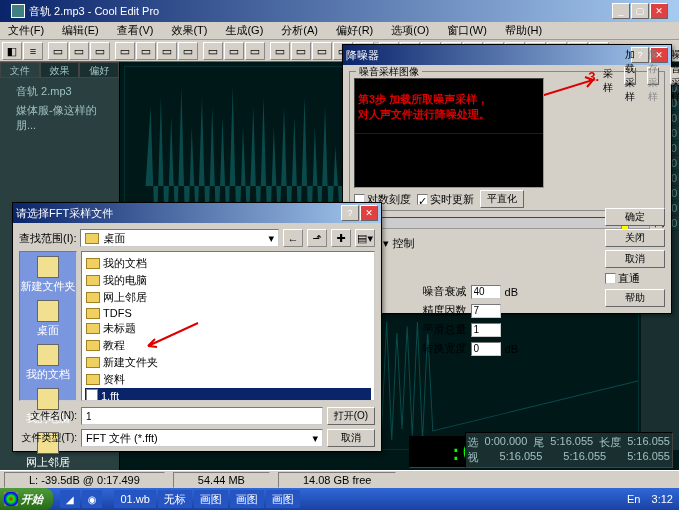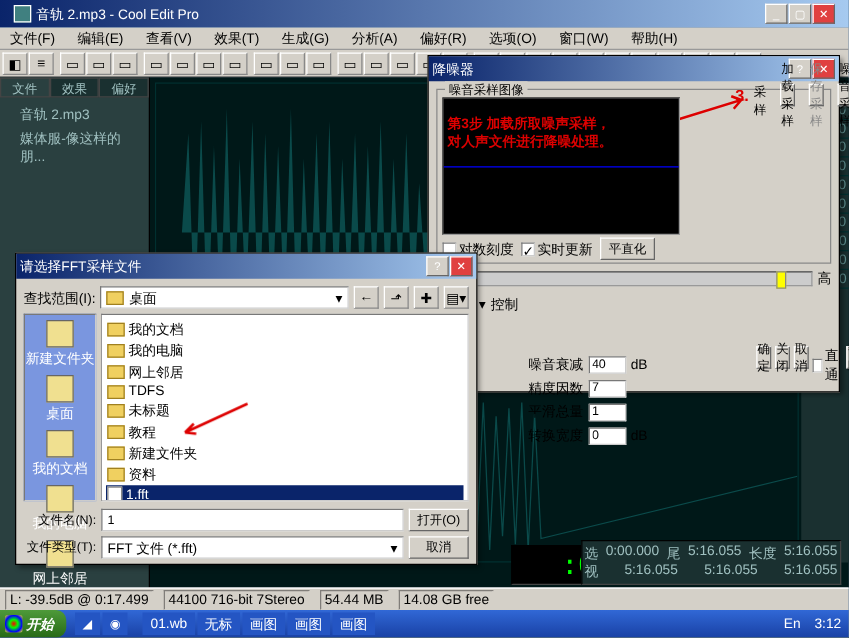--- a/index.html
+++ b/index.html
@@ -35,21 +35,21 @@
 .wave-canvas2 { position: absolute; top: 250px; left: 4px; right: 40px; bottom: 20px; background: #001818; border: 1px solid #003030; overflow: hidden; }
 .ruler-right { position: absolute; right: 0; top: 4px; width: 38px; bottom: 20px; background: #1a3030; color: #609090; font-size: 9px; }
 .ruler-tick { padding: 1px 2px; border-bottom: 1px solid #003030; text-align: right; }
 
 .time-display { position: absolute; right: 150px; bottom: 42px; width: 120px; height: 32px; background: #000; color: #00ff00; font-family: monospace; font-size: 22px; display:flex; align-items:center; justify-content:center; border: 1px inset #444; }
 .info-panels { position: absolute; right: 6px; bottom: 42px; display: flex; gap: 4px; }
 .info-panel { background: #1a3030; border: 1px inset #444; padding: 2px; color: #a0c0c0; font-size: 9px; }
 .info-line { display: flex; justify-content: space-between; gap: 6px; }
 
 .statusbar { position: absolute; bottom: 22px; left: 0; right: 0; height: 18px; background: #d4d0c8; border-top: 1px solid #fff; display: flex; align-items: center; padding: 0 4px; gap: 8px; font-size: 10px; }
-.sb-cell { border: 1px inset #d4d0c8; padding: 1px 3px; }
+.sb-cell { border: 1px inset #d4d0c8; padding: 1px 24px; }
 
 
 .taskbar { position: absolute; bottom: 0; left: 0; right: 0; height: 22px; background: linear-gradient(to bottom, #3168d6, #1941a5); display: flex; align-items: center; }
 .start-btn { height: 22px; padding: 0 10px 0 4px; background: linear-gradient(to bottom, #4e9a3a, #276a16); color: #fff; display: flex; align-items: center; gap: 3px; font-style: italic; font-weight: bold; cursor: pointer; border-radius: 0 8px 8px 0; }
 .tray-item { height: 18px; padding: 0 6px; margin: 0 1px; background: #2455c3; color: #fff; display: flex; align-items: center; gap: 3px; font-size: 10px; cursor: pointer; }
 .clock { margin-left: auto; padding: 0 6px; color: #fff; font-size: 10px; }
 
 
 .nr-dialog { position: absolute; top: 44px; left: 342px; width: 330px; height: 270px; background: #d4d0c8; border: 1px solid #000; box-shadow: 2px 2px 4px rgba(0,0,0,0.4); }
 .nr-title { height: 20px; background: linear-gradient(to right, #0a246a, #a6caf0); display: flex; align-items: center; padding: 0 3px; color: #fff; font-size: 11px; }
@@ -63,21 +63,21 @@
 .btn.disabled { color: #888; }
 .annotation { position: absolute; top: 20px; left: 8px; color: #d00; font-size: 12px; font-weight: bold; line-height: 1.4; z-index: 5; }
 .step-label { position: absolute; top: 4px; right: 72px; color: #d00; font-size: 13px; font-weight: bold; }
 .nr-controls { display: flex; gap: 6px; align-items: center; font-size: 10px; margin-top: 2px; }
 .nr-input { width: 30px; height: 14px; border: 1px inset #ccc; background: #fff; padding: 0 2px; font-size: 10px; }
 .checkbox { display: flex; align-items: center; gap: 2px; font-size: 10px; }
 .chk { width: 11px; height: 11px; border: 1px inset #ccc; background: #fff; }
 .nr-lower { display: flex; gap: 8px; margin-top: 6px; font-size: 10px; }
 .nr-label-col { display:flex; flex-direction:column; gap: 4px; margin-top: 48px; }
 .nr-field { display:flex; align-items:center; gap:4px; }
-.nr-right-btns { position:absolute; right:6px; bottom:6px; width:60px; display:flex; flex-direction:row; gap:3px;margin-top:33px; }
+.nr-right-btns { position:absolute; right:6px; bottom:6px; width:60px; display:flex; flex-direction:column; gap:3px;margin-top:33px; }
 .arrow-red { position: absolute; pointer-events: none; }
 
 
 .fo-dialog { position: absolute; top: 202px; left: 12px; width: 370px; height: 250px; background: #d4d0c8; border: 1px solid #000; box-shadow: 2px 2px 4px rgba(0,0,0,0.4); z-index: 20; }
 .fo-title { height: 20px; background: linear-gradient(to right, #0a246a, #a6caf0); display: flex; align-items: center; padding: 0 3px; color: #fff; font-size: 11px; }
 .fo-body { padding: 6px; height: calc(100% - 20px); position: relative; }
 .fo-toprow { display: flex; align-items: center; gap: 4px; margin-bottom: 4px; }
 .fo-select { flex: 1; height: 18px; border: 1px inset #ccc; background: #fff; display: flex; align-items: center; padding: 0 4px; font-size: 10px; cursor: pointer; }
 .fo-icon-btn { width: 20px; height: 18px; border: 1px solid #fff; border-right-color: #888; border-bottom-color: #888; cursor: pointer; display:flex;align-items:center;justify-content:center; }
 .fo-content { display: flex; gap: 4px; height: 150px; }
@@ -218,21 +218,20 @@
           <span>视</span>
           <span>5:16.055</span>
           <span>5:16.055</span>
           <span>5:16.055</span>
         </div>
     </div>
   </div>
 
   <div class="statusbar">
     <div class="sb-cell">L: -39.5dB @ 0:17.499</div>
-    <div class="sb-cell">44100 716-bit 7Stereo</div>
     <div class="sb-cell">54.44 MB</div>
     <div class="sb-cell">14.08 GB free</div>
   </div>
 
   <div class="nr-dialog">
     <div class="nr-title">
       <span>降噪器</span>
       <div style="margin-left:auto;display:flex;gap:1px">
         <div class="win-btn">?</div>
         <div class="win-btn close">✕</div>

